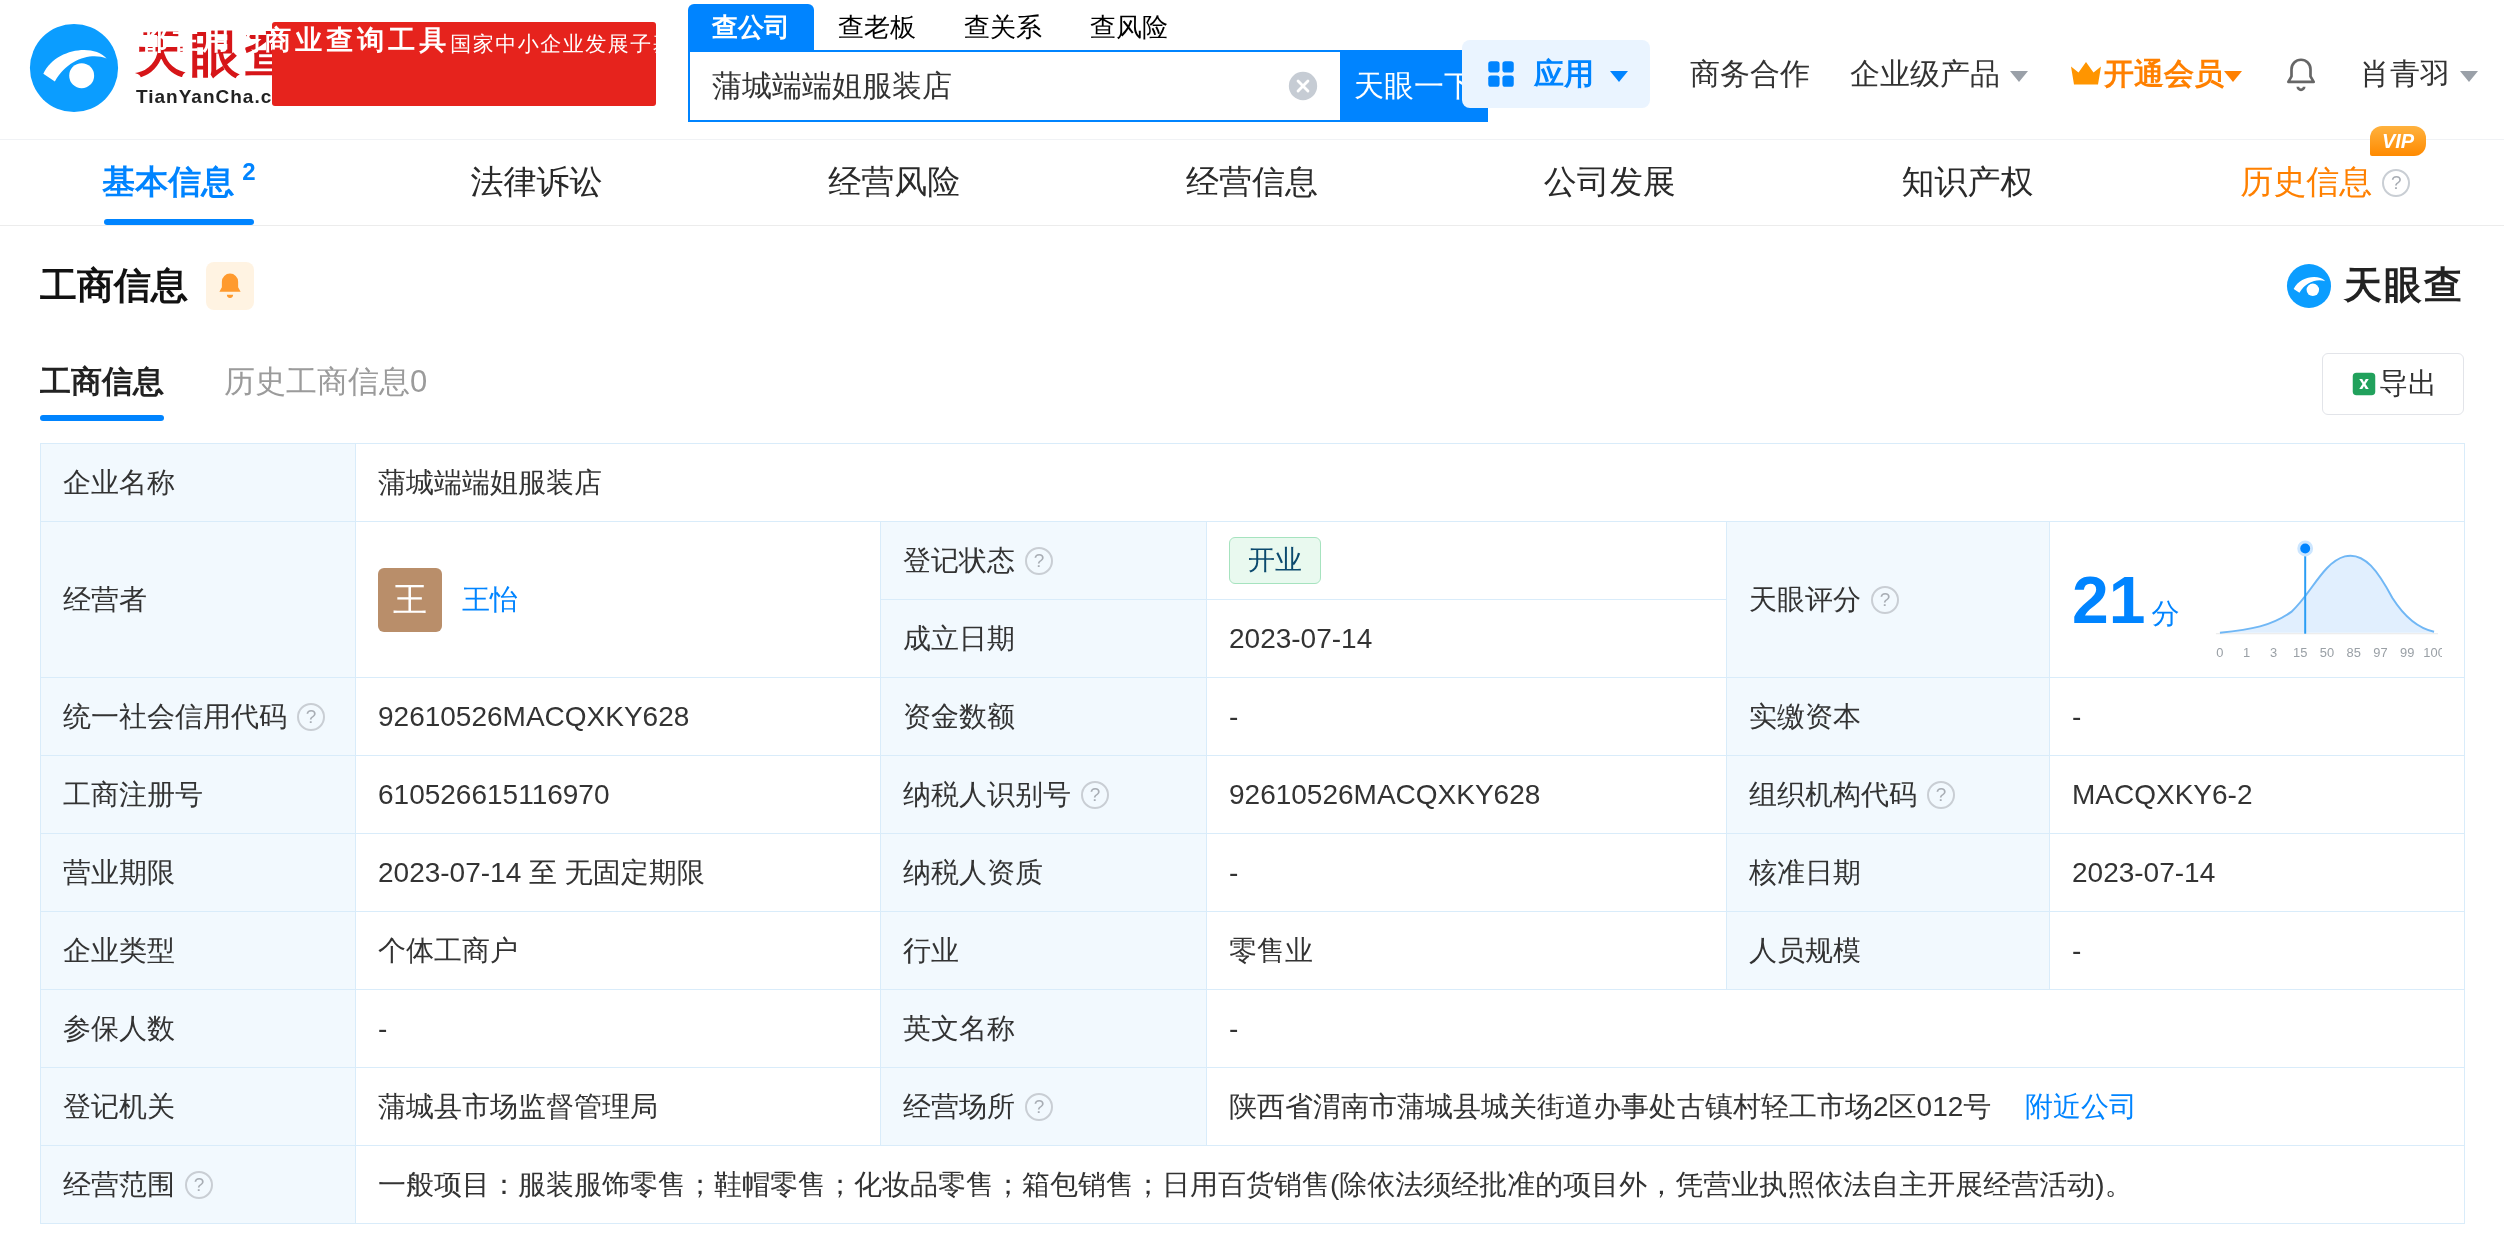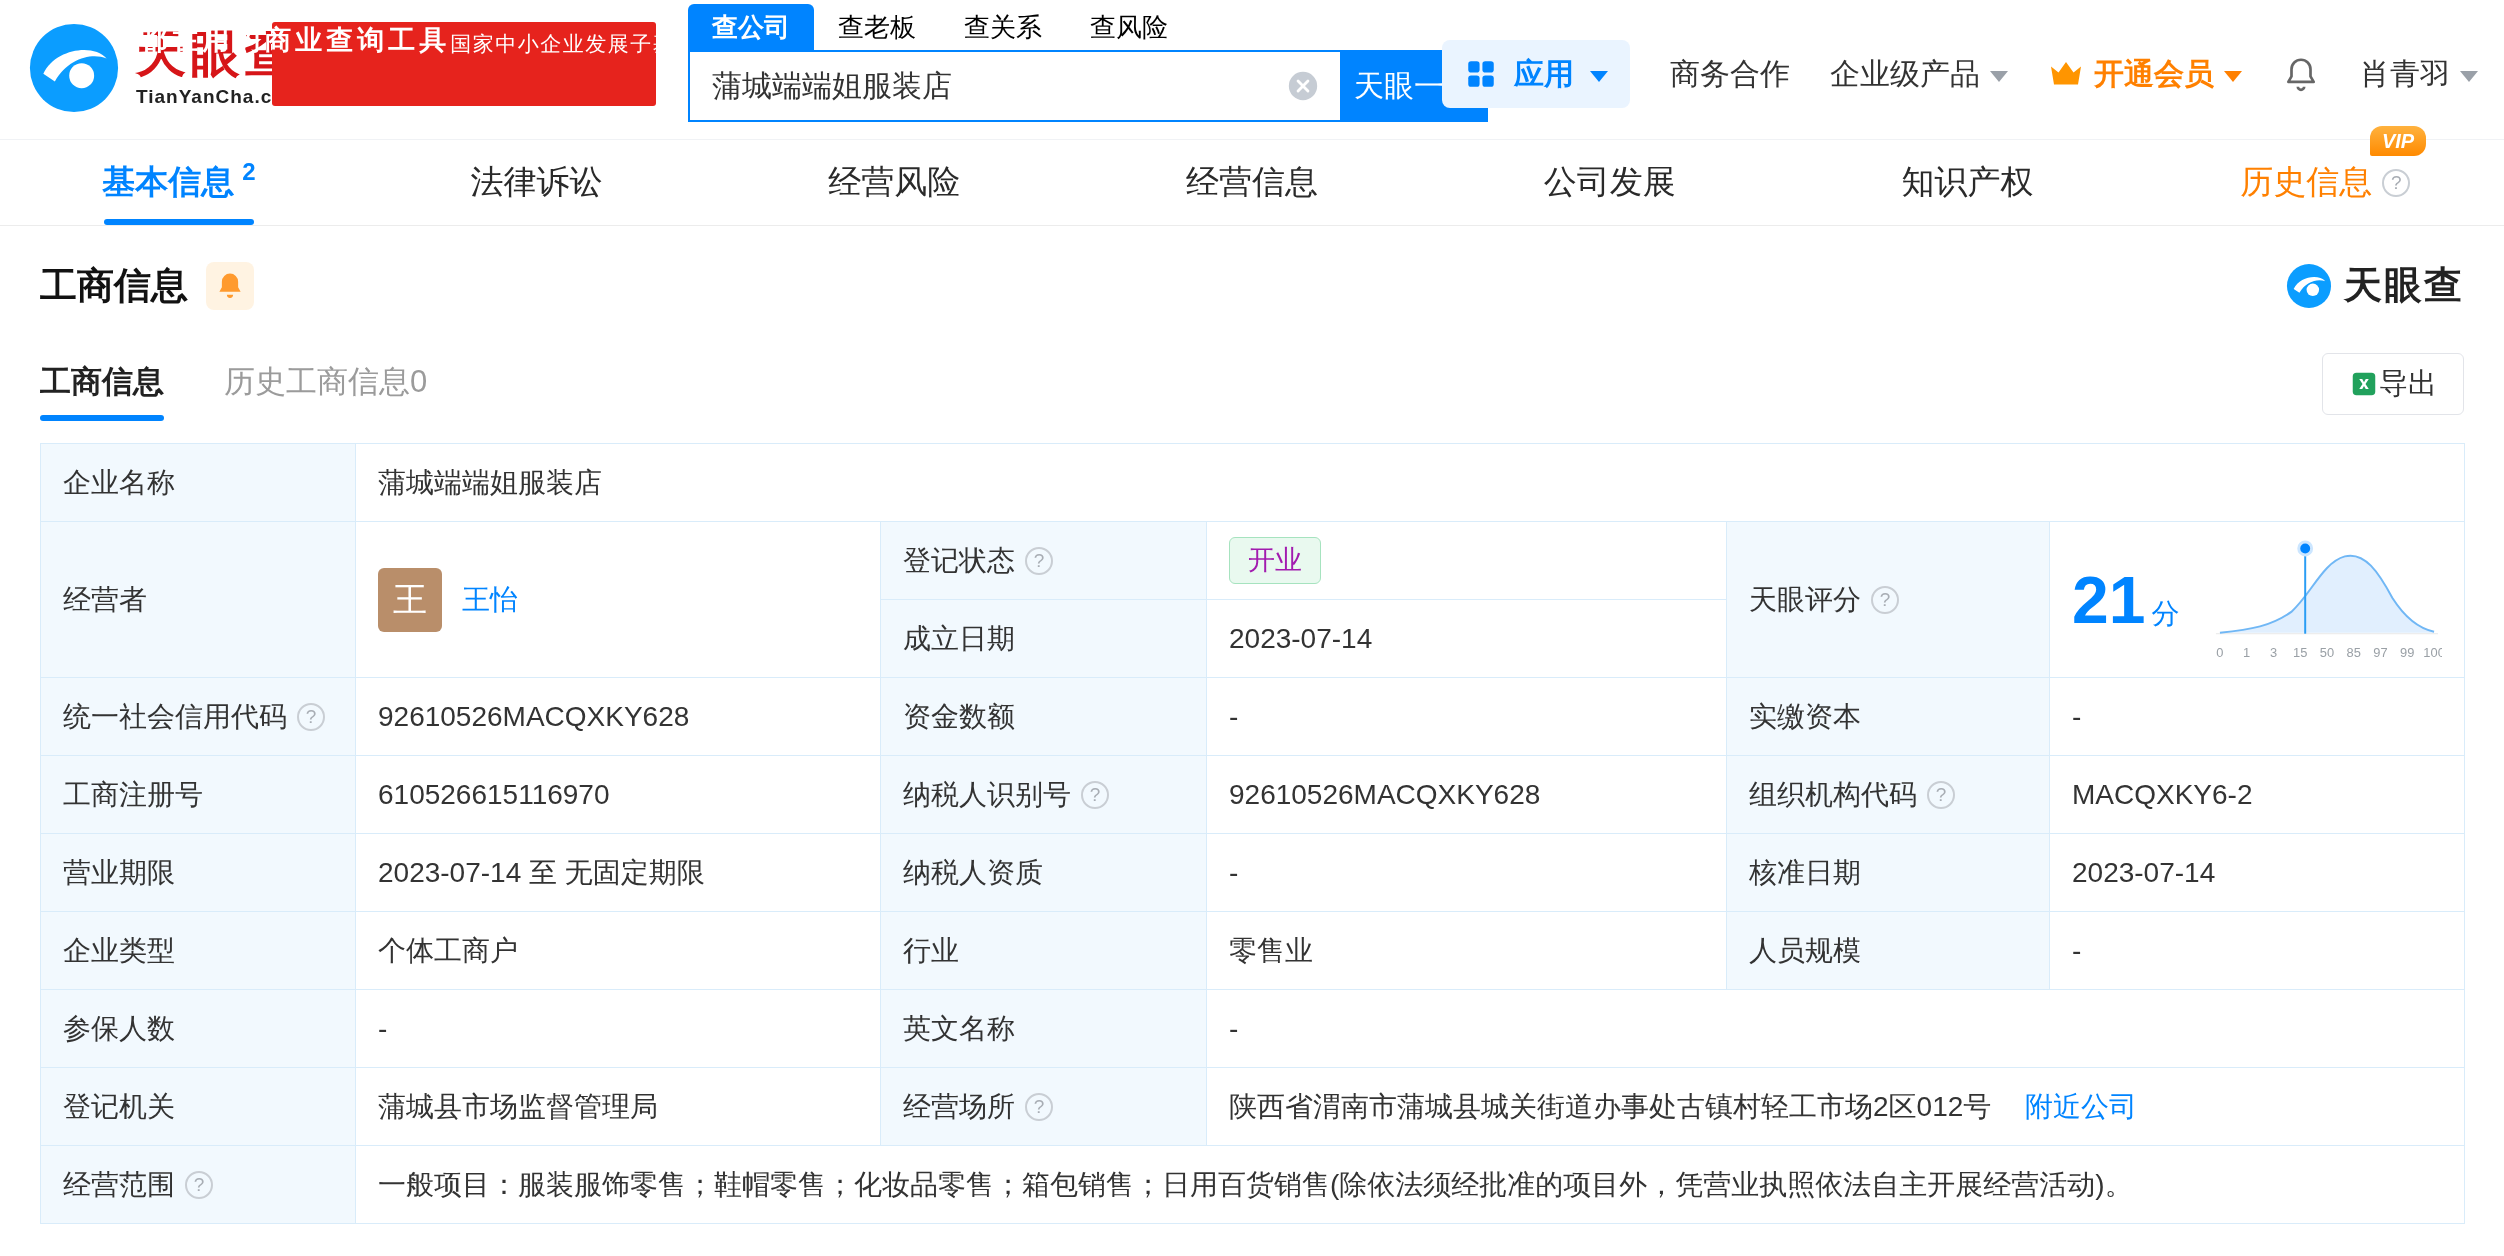--- a/index.html
+++ b/index.html
@@ -26,21 +26,21 @@
   .search-row { display:flex; position:relative; }
   .search-input { width:652px; height:72px; border:2px solid #0084ff; border-right:none; font-size:30px;
                   padding:0 70px 0 22px; color:#333; outline:none; background:#fff; }
   .clear-btn { position:absolute; left:598px; top:19px; cursor:pointer; line-height:0; }
   .search-btn { width:148px; height:72px; background:#0084ff; color:#fff; font-size:30px; border:none; cursor:pointer; }
 
   .topnav { position:absolute; right:26px; top:38px; height:72px; display:flex; align-items:center; gap:40px; }
   .apps-btn { display:flex; align-items:center; gap:16px; background:#eaf4ff; border-radius:8px; height:68px;
               padding:0 22px; color:#0084ff; font-weight:bold; font-size:30px; cursor:pointer; }
   .nav-link { font-size:30px; color:#333; display:flex; align-items:center; gap:10px; cursor:pointer; white-space:nowrap; }
-  .vip-btn { display:flex; align-items:center; gap:10px; color:#ff8000; font-size:30px; font-weight:bold; cursor:pointer; white-space:nowrap; }
+  .vip-btn { display:flex; align-items:center; color:#ff8000; font-size:30px; font-weight:bold; cursor:pointer; white-space:nowrap; }
   .bell-btn { cursor:pointer; line-height:0; }
   .user { font-size:30px; color:#333; display:flex; align-items:center; gap:10px; cursor:pointer; white-space:nowrap; }
   .caret { width:0; height:0; border-left:9px solid transparent; border-right:9px solid transparent;
            border-top:11px solid currentColor; margin-top:5px; }
   .caret.gray { color:#9aa0a8; }
 
   
   .main-tabs { display:flex; height:86px; border-bottom:1px solid #ececec; background:#fff; }
   .main-tab { flex:1; display:flex; align-items:center; justify-content:center; font-size:33px; color:#2a2a2a;
               position:relative; cursor:pointer; }
@@ -78,21 +78,21 @@
 
   
   table.info { width:2424px; border-collapse:collapse; margin-top:22px; table-layout:fixed; }
   .info td { border:1px solid #d9ecfa; height:78px; padding:0 22px; font-size:28px; color:#333; vertical-align:middle; }
   .info td.lbl { background:#f2f9fe; }
   .lbl-flex { display:flex; align-items:center; }
   .blue { color:#0084ff; text-decoration:none; cursor:pointer; }
   .operator { display:flex; align-items:center; gap:20px; }
   .avatar { width:64px; height:64px; background:#b98e6a; color:#fff; font-size:34px; display:inline-flex;
             align-items:center; justify-content:center; border-radius:6px; cursor:pointer; }
-  .badge-open { display:inline-block; background:#e9f9ef; border:1px solid #a6e3bf; color:#a21caf;
+  .badge-open { display:inline-block; background:#e9f9ef; border:1px solid #a6e3bf; color:#0c4a6e;
                 font-size:27px; padding:6px 18px; border-radius:6px; line-height:1.25; }
   .score-cell { display:flex; align-items:center; justify-content:space-between; }
   .score-left { display:flex; align-items:baseline; }
   .score-num { font-size:66px; font-weight:bold; color:#0084ff; line-height:1; }
   .score-unit { font-size:28px; color:#0084ff; margin-left:6px; }
   .site-link { margin-left:26px; }
 </style>
 </head>
 <body>
 

